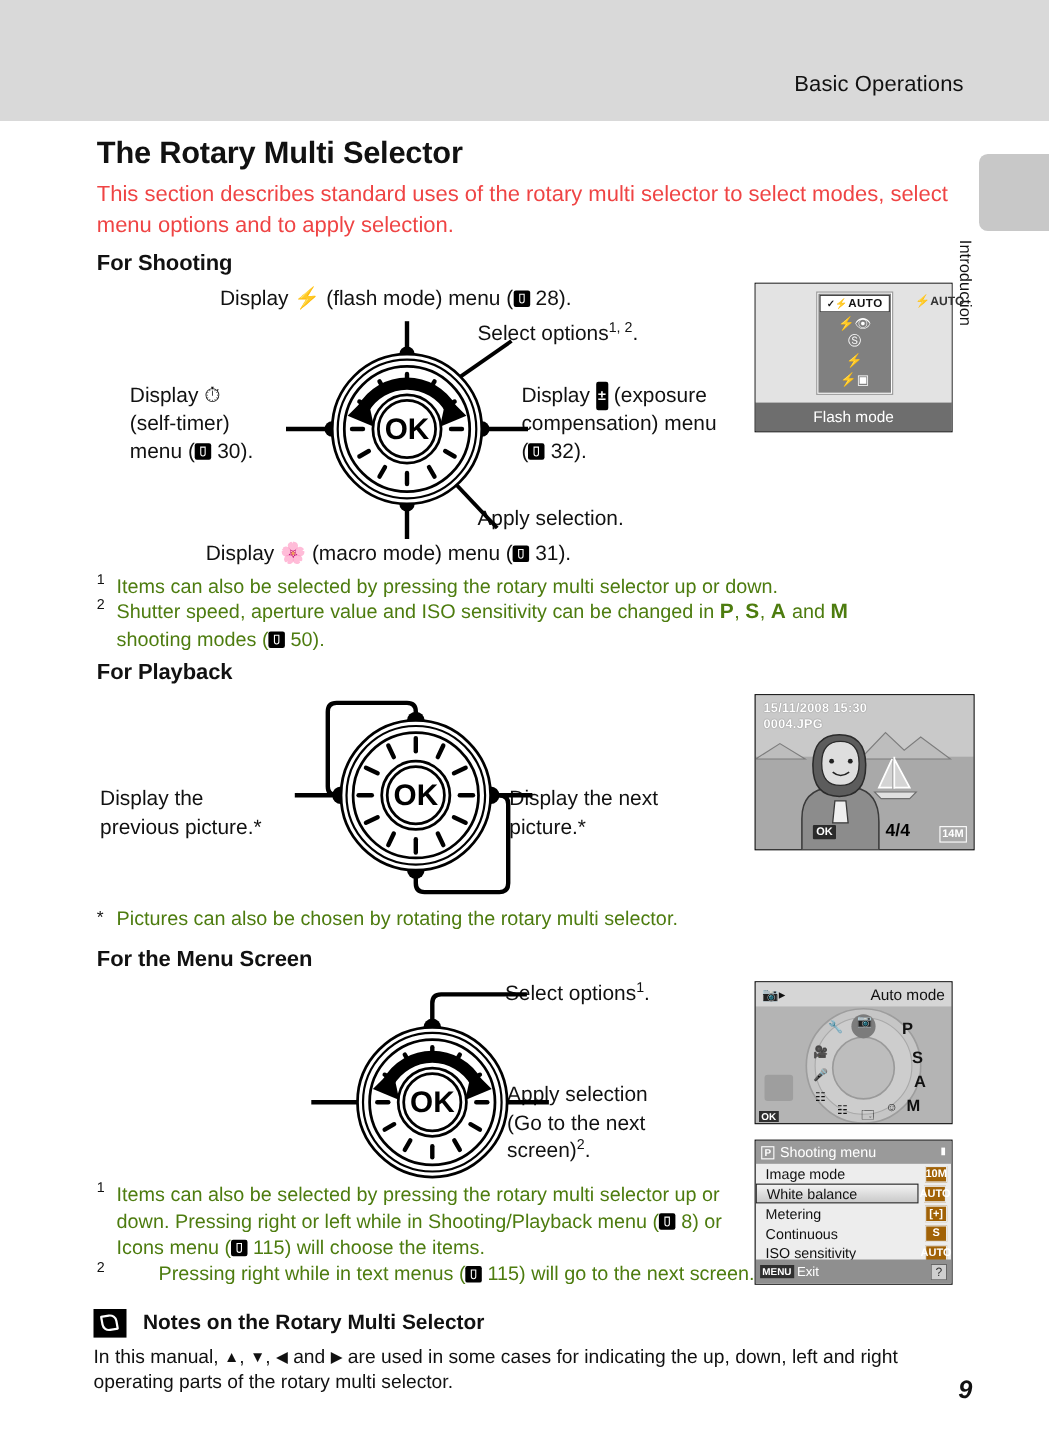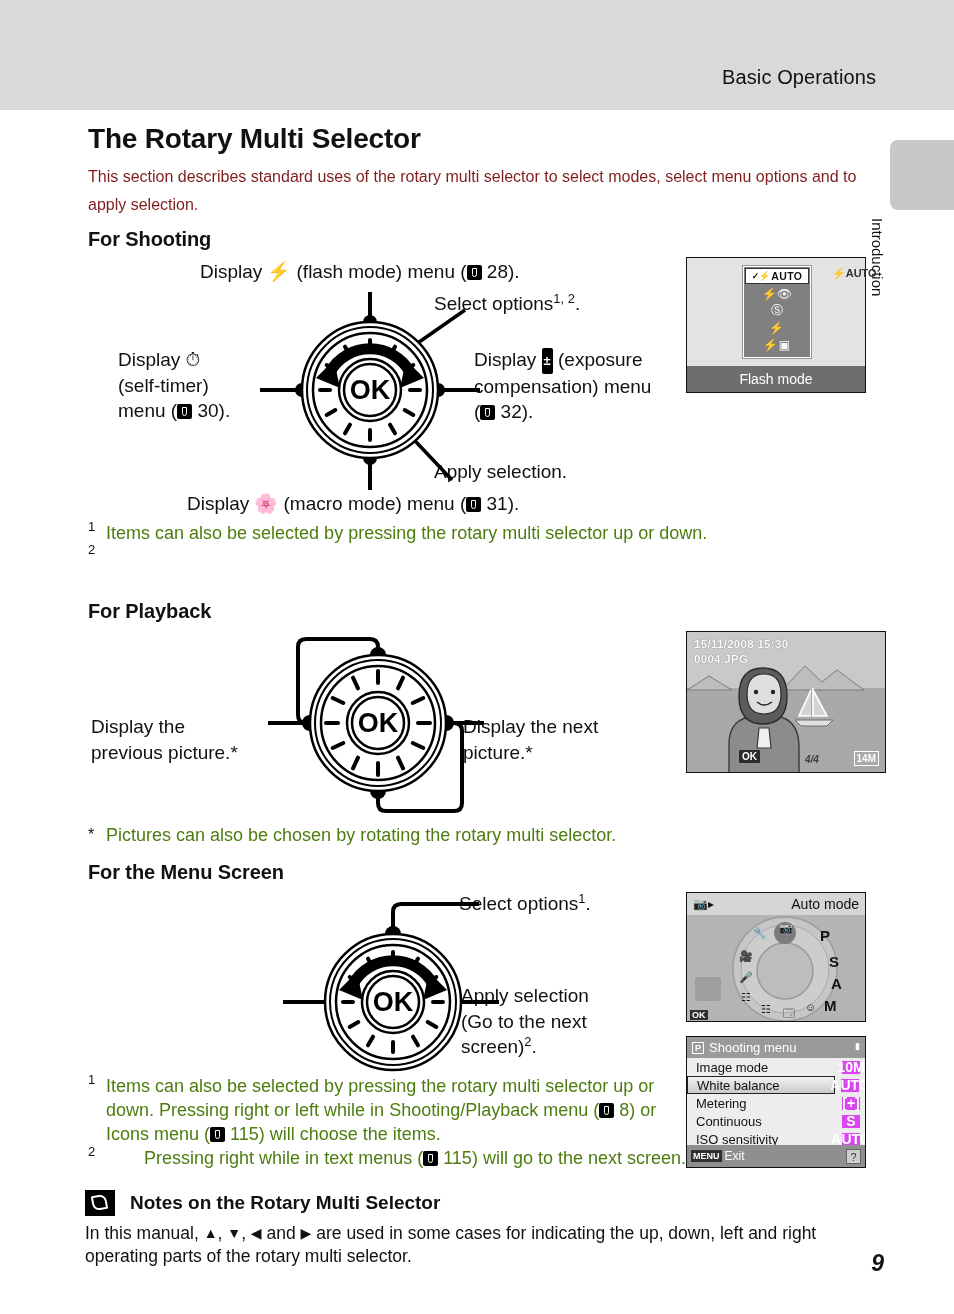--- a/index.html
+++ b/index.html
@@ -23,21 +23,21 @@
     border-top-left-radius:8px;border-bottom-left-radius:8px;
   }
   .side-tab-label{
     position:absolute;left:886px;top:218px;width:120px;
     font-size:15px;color:#111;
     transform:rotate(90deg);transform-origin:left top;white-space:nowrap;
   }
 
   
   .h1{position:absolute;left:88px;top:123px;font-size:28px;font-weight:bold;letter-spacing:-.2px;}
-  .intro{position:absolute;left:88px;top:163px;width:800px;font-size:16px;line-height:28px;color:#7f1d1d;}
+  .intro{position:absolute;left:88px;top:163px;width:800px;font-size:20px;line-height:28px;color:#ef4444;}
   .h2{position:absolute;font-size:20px;font-weight:bold;letter-spacing:-.1px;}
 
   .lbl{position:absolute;font-size:19px;line-height:25.5px;color:#111;}
   .note-txt{position:absolute;font-size:18px;line-height:24px;color:#4d7c0f;}
   .fn-num{position:absolute;font-size:13px;color:#111;}
 
   sup{font-size:.68em;vertical-align:super;line-height:0;}
 
   
   .bk{
@@ -75,43 +75,43 @@
   .flash-side{position:absolute;left:145px;top:9px;font-size:11px;color:#333;font-weight:bold;}
 
   
   .pb-scr{left:686px;top:631px;width:200px;height:142px;background:#b9b9b9;overflow:hidden;}
   .pb-sky{position:absolute;left:0;top:0;right:0;height:56px;background:#c9c9c9;}
   .pb-sea{position:absolute;left:0;top:56px;right:0;bottom:0;background:#a9a9a9;}
   .pb-txt{position:absolute;left:7px;color:#fff;font-size:11.5px;font-weight:bold;letter-spacing:.3px;
     text-shadow:0 0 1px #555;}
   .pb-badge{position:absolute;background:#2b2b2b;color:#fff;font-size:10px;font-weight:bold;
     padding:1px 3px;border-radius:1px;}
-  .pb-count{position:absolute;color:#404040;font-size:10px;font-weight:bold;font-style:italic;}
+  .pb-count{position:absolute;color:#000000;font-size:16px;font-weight:bold;}
   .pb-m{position:absolute;right:6px;bottom:6px;color:#fff;font-size:10px;font-weight:bold;
     border:1.5px solid #fff;padding:1px 2px;line-height:11px;text-align:center;}
 
   
   .am-scr{left:686px;top:892px;width:180px;height:130px;background:#cfcfcf;overflow:hidden;}
   .am-top{position:absolute;left:0;top:0;right:0;height:22px;background:#d6d6d6;}
   .am-title{position:absolute;right:6px;top:3px;font-size:14px;color:#111;}
   .am-body{position:absolute;left:0;top:22px;right:0;bottom:0;background:#b4b4b4;}
   .am-letter{position:absolute;font-size:15px;font-weight:bold;color:#111;font-family:"Liberation Sans",sans-serif;}
   .am-ico{position:absolute;font-size:11px;color:#111;}
 
   
   .sm-scr{left:686px;top:1036px;width:180px;height:132px;background:#ededed;overflow:hidden;}
   .sm-head{position:absolute;left:0;top:0;right:0;height:21px;background:#9a9a9a;color:#fff;
     display:flex;align-items:center;font-size:13px;padding-left:5px;box-sizing:border-box;}
   .sm-items{position:absolute;left:0;top:21px;right:0;bottom:22px;}
   .sm-row{height:18px;display:flex;align-items:center;position:relative;font-size:13px;padding-left:9px;
     color:#111;box-sizing:border-box;}
   .sm-row.sel{background:linear-gradient(#f3f3f3,#c9c9c9);border:1.2px solid #222;
     margin-right:30px;height:18px;}
-  .sm-badge{position:absolute;right:4px;width:20px;height:15px;background:#d946ef;color:#fff;
-    border:1.2px solid #e8e8e8;font-size:14px;font-weight:bold;display:flex;
+  .sm-badge{position:absolute;right:4px;width:20px;height:15px;background:#a16207;color:#fff;
+    border:1.2px solid #e8e8e8;font-size:10px;font-weight:bold;display:flex;
     align-items:center;justify-content:center;box-sizing:border-box;}
   .sm-foot{position:absolute;left:0;right:0;bottom:0;height:22px;background:#8f8f8f;
     display:flex;align-items:center;font-size:12px;color:#fff;padding-left:4px;box-sizing:border-box;}
   .sm-menu-tag{background:#2f2f2f;color:#fff;font-size:9px;font-weight:bold;padding:1px 2px;margin-right:3px;}
   .sm-q{position:absolute;right:4px;top:4px;width:15px;height:15px;background:#cfcfcf;color:#333;
     border:1px solid #666;font-size:11px;display:flex;align-items:center;justify-content:center;box-sizing:border-box;}
 
   
   .note-icon{position:absolute;left:85px;top:1190px;width:30px;height:26px;background:#000;}
   .note-icon::after{content:"";position:absolute;left:7px;top:5px;width:15px;height:15px;
@@ -237,20 +237,25 @@
       </div>
       <div class="flash-side">⚡<span>AUTO</span></div>
     </div>
     <div class="flash-caption">Flash mode</div>
   </div>
 
   <div class="fn-num" style="left:88px;top:519px;">1</div>
   <div class="note-txt" style="left:106px;top:521px;width:780px;">Items can also be selected by pressing the rotary multi selector up or down.</div>
 
   <div class="fn-num" style="left:88px;top:542px;">2</div>
+  <div class="note-txt" style="left:106px;top:544px;width:790px;">
+    <span>Shutter speed, aperture value and ISO sensitivity can be changed in </span><span class="mg">P</span>, <span class="mg">S</span>, <span class="mg">A</span><span> and </span><span class="mg">M</span><br>
+    <span>shooting modes (</span><span class="bk"></span>
+    <span>50</span><span>).</span>
+  </div>
 
   <div class="h2" style="left:88px;top:600px;">For Playback</div>
 
   <div class="lbl" style="left:91px;top:714px;width:200px;">
     <span>Display the</span><br>
     <span>previous picture.*</span>
   </div>
   <div class="lbl" style="left:463px;top:714px;width:210px;">
     <span>Display the next</span><br>
     <span>picture.*</span>

